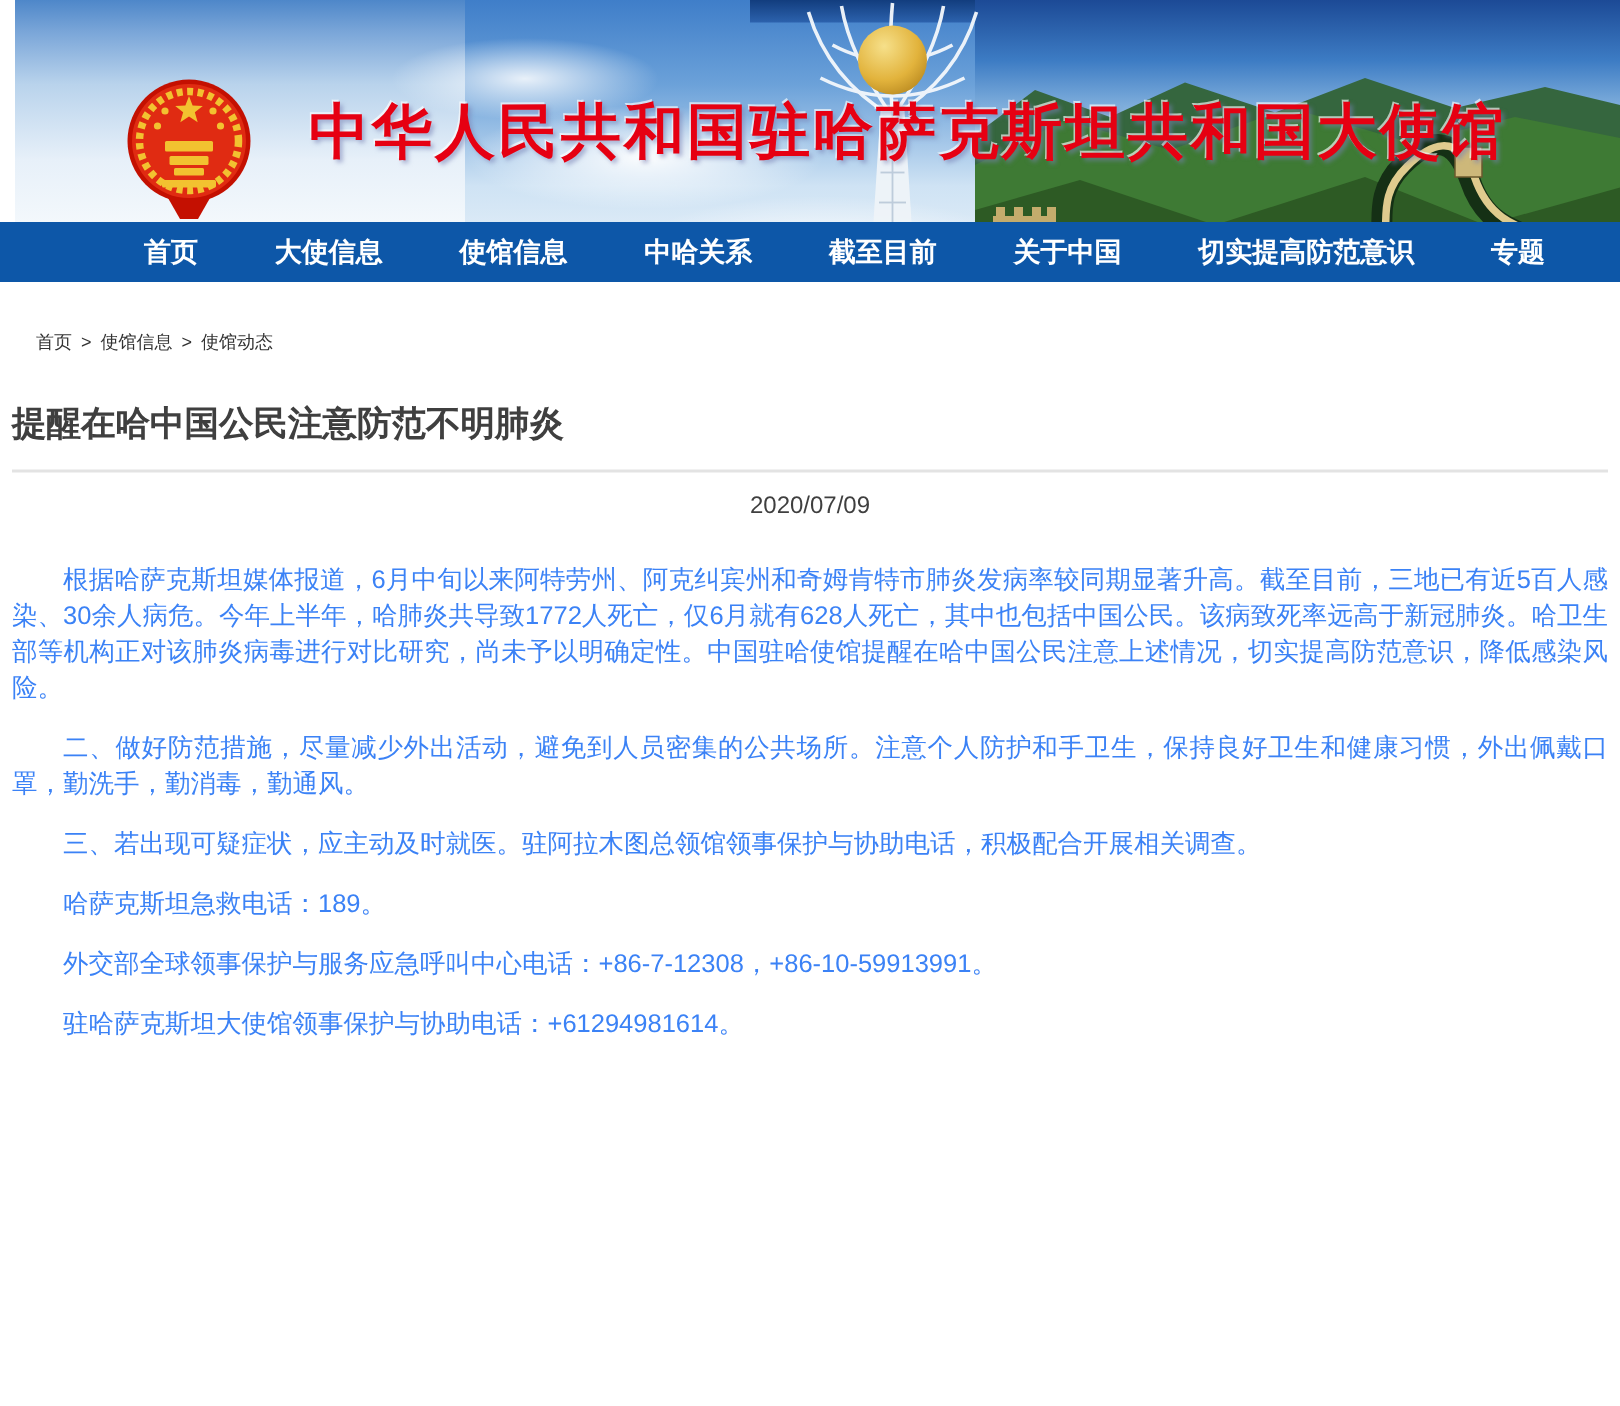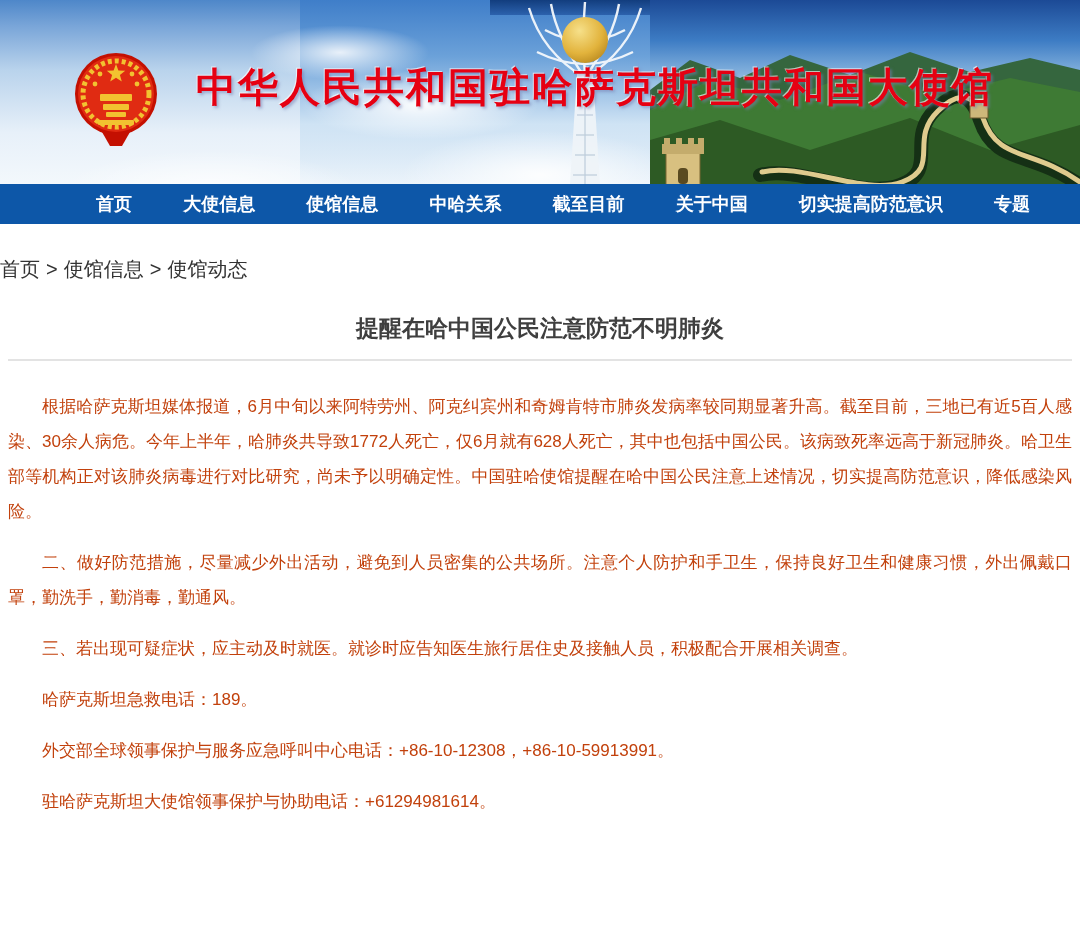--- a/index.html
+++ b/index.html
@@ -5,21 +5,21 @@
   * { box-sizing: border-box; }
   html,body { margin:0; padding:0; background:#ffffff; }
   body {
     width:1080px; height:937px; overflow:hidden;
     font-family:"Liberation Sans","DejaVu Sans",sans-serif;
     color:#3f3f3f;
   }
 
   
   .banner {
-    position:relative; height:184px; margin-left:0; overflow:hidden;
+    position:relative; height:148px; margin-left:10px; overflow:hidden;
     background:linear-gradient(180deg,#4e87c9 0%,#79a5d8 14%,#b9d3ec 38%,#e7f0f9 72%,#f3f8fc 100%);
   }
   .banner-sky-mid {
     position:absolute; left:300px; top:0; width:360px; height:200px;
     background:linear-gradient(180deg,#3f7ec9 0%,#6ba1d9 28%,#cfe3f4 62%,rgba(238,245,251,0) 100%);
   }
   .banner-topstrip {
     position:absolute; left:490px; right:0; top:0; height:15px;
     background:linear-gradient(180deg,#123d7e 0%,#2c62ad 100%);
   }
@@ -49,34 +49,34 @@
   .navbar {
     height:40px; background:#0d57a8; display:flex; align-items:center;
     justify-content:space-between; padding:0 50px 0 96px;
   }
   .nav-item {
     color:#ffffff; font-size:18px; font-weight:bold; white-space:nowrap;
     cursor:pointer; text-decoration:none;
   }
 
   
-  .breadcrumb { padding:32px 8px 0 0; font-size:20px; color:#333333; }
+  .breadcrumb { padding:32px 8px 0 24px; font-size:12px; color:#333333; }
   .crumb { cursor:pointer; }
   .crumb-sep { margin:0 6px; color:#333333; }
 
   
   .article { padding:0 8px; }
   .article-title {
-    margin:30px 0 0 0; text-align:center;
+    margin:30px 0 0 0; 
     font-size:23px; font-weight:bold; color:#3f3f3f;
   }
   .divider { height:2px; background:#e3e3e3; margin-top:15px; }
   .article-date { text-align:center; font-size:16px; margin-top:14px; color:#3f3f3f; }
   .para {
-    font-size:17px; line-height:35px; color:#c2410c;
+    font-size:17px; line-height:24px; color:#3b82f6;
     text-indent:2em; margin:16px 0; text-align:justify;
   }
   .para.first { margin-top:28px; }
 </style>
 </head>
 <body>
 
 <header class="banner">
   <div class="banner-sky-mid"></div>
   <div class="banner-topstrip"></div>
@@ -170,20 +170,21 @@
   <a class="nav-item">专题</a>
 </nav>
 
 <div class="breadcrumb">
   <span class="crumb">首页</span><span class="crumb-sep">&gt;</span><span class="crumb">使馆信息</span><span class="crumb-sep">&gt;</span><span class="crumb">使馆动态</span>
 </div>
 
 <main class="article">
   <h1 class="article-title">提醒在哈中国公民注意防范不明肺炎</h1>
   <div class="divider"></div>
+  <div class="article-date">2020/07/09</div>
 
   <p class="para first">根据哈萨克斯坦媒体报道，6月中旬以来阿特劳州、阿克纠宾州和奇姆肯特市肺炎发病率较同期显著升高。截至目前，三地已有近5百人感染、30余人病危。今年上半年，哈肺炎共导致1772人死亡，仅6月就有628人死亡，其中也包括中国公民。该病致死率远高于新冠肺炎。哈卫生部等机构正对该肺炎病毒进行对比研究，尚未予以明确定性。中国驻哈使馆提醒在哈中国公民注意上述情况，切实提高防范意识，降低感染风险。</p>
   <p class="para">二、做好防范措施，尽量减少外出活动，避免到人员密集的公共场所。注意个人防护和手卫生，保持良好卫生和健康习惯，外出佩戴口罩，勤洗手，勤消毒，勤通风。</p>
-  <p class="para">三、若出现可疑症状，应主动及时就医。就诊时应告知医生旅行居住史及接触人员，积极配合开展相关调查。</p>
+  <p class="para">三、若出现可疑症状，应主动及时就医。驻阿拉木图总领馆领事保护与协助电话，积极配合开展相关调查。</p>
   <p class="para">哈萨克斯坦急救电话：189。</p>
-  <p class="para">外交部全球领事保护与服务应急呼叫中心电话：+86-10-12308，+86-10-59913991。</p>
+  <p class="para">外交部全球领事保护与服务应急呼叫中心电话：+86-7-12308，+86-10-59913991。</p>
   <p class="para">驻哈萨克斯坦大使馆领事保护与协助电话：+61294981614。</p>
 </main>
 
 </body></html>

